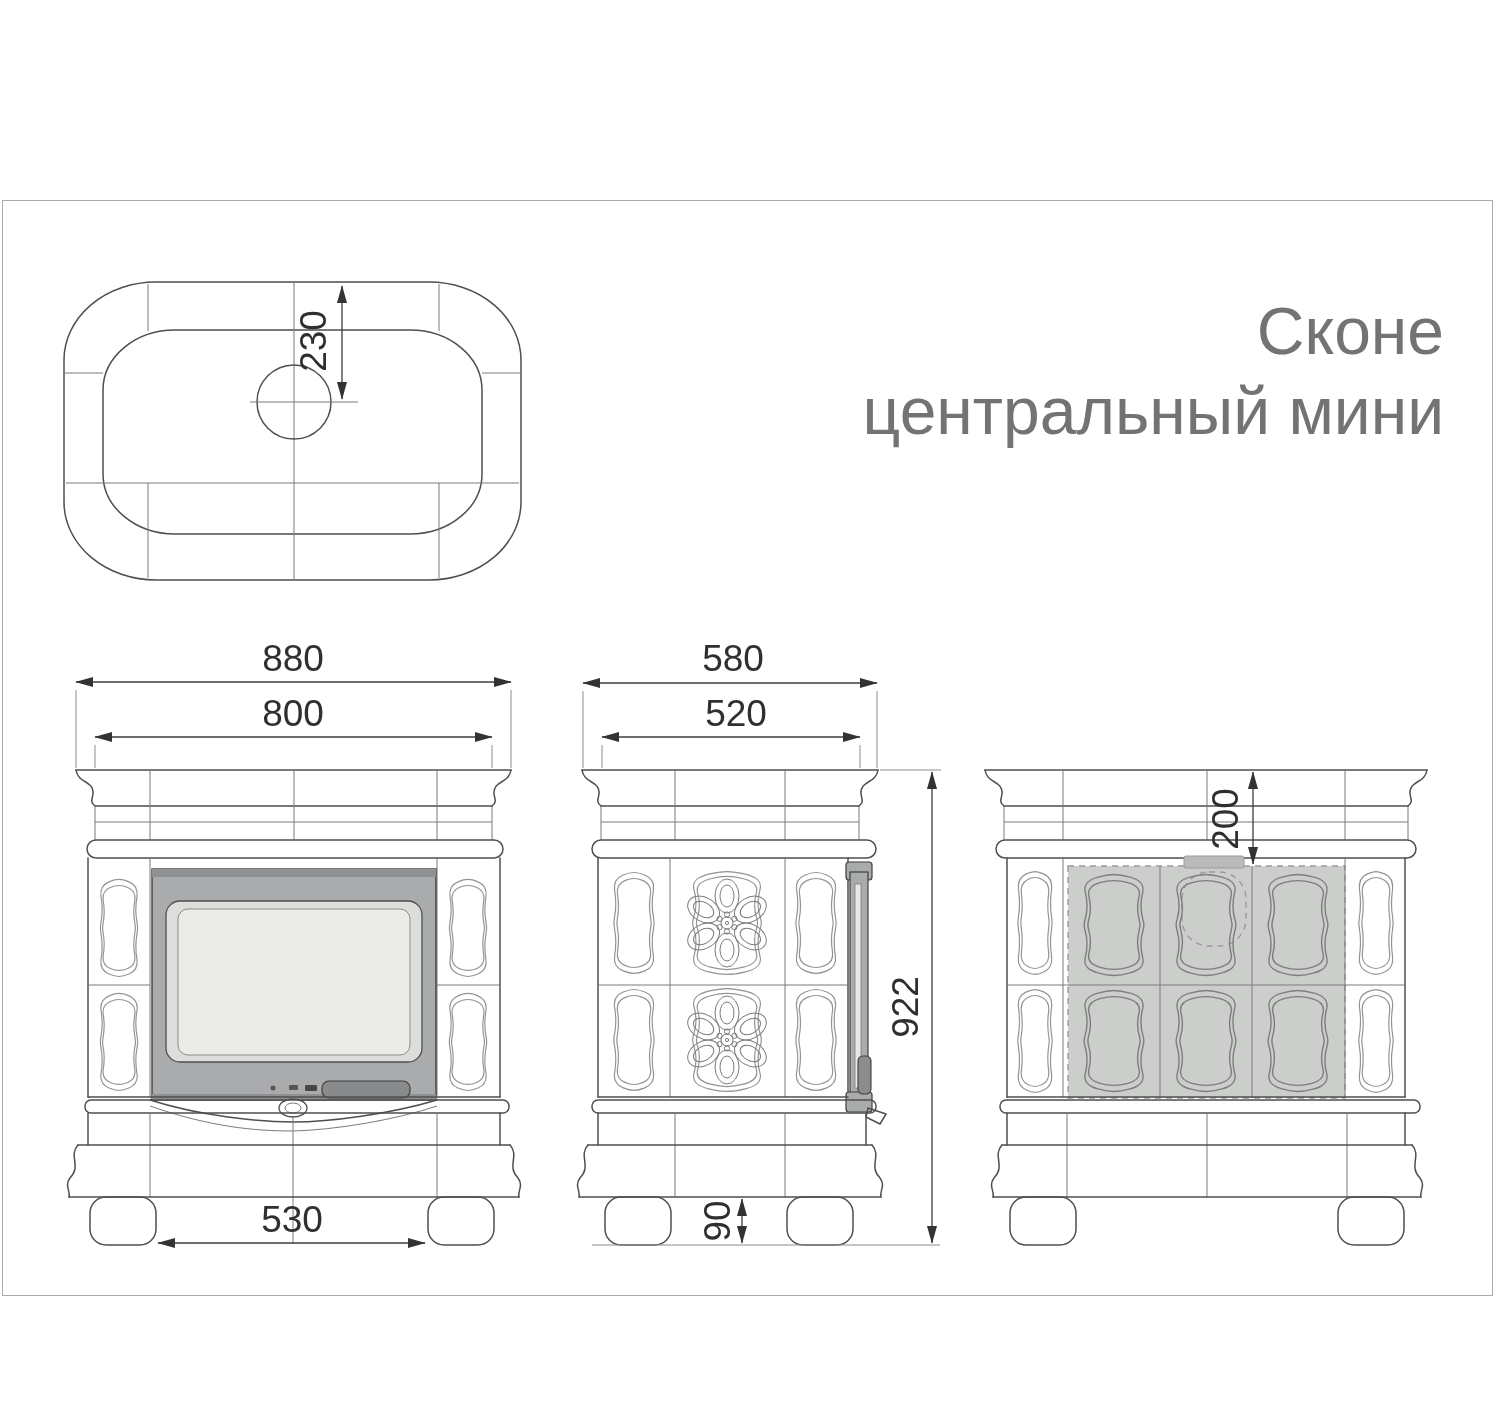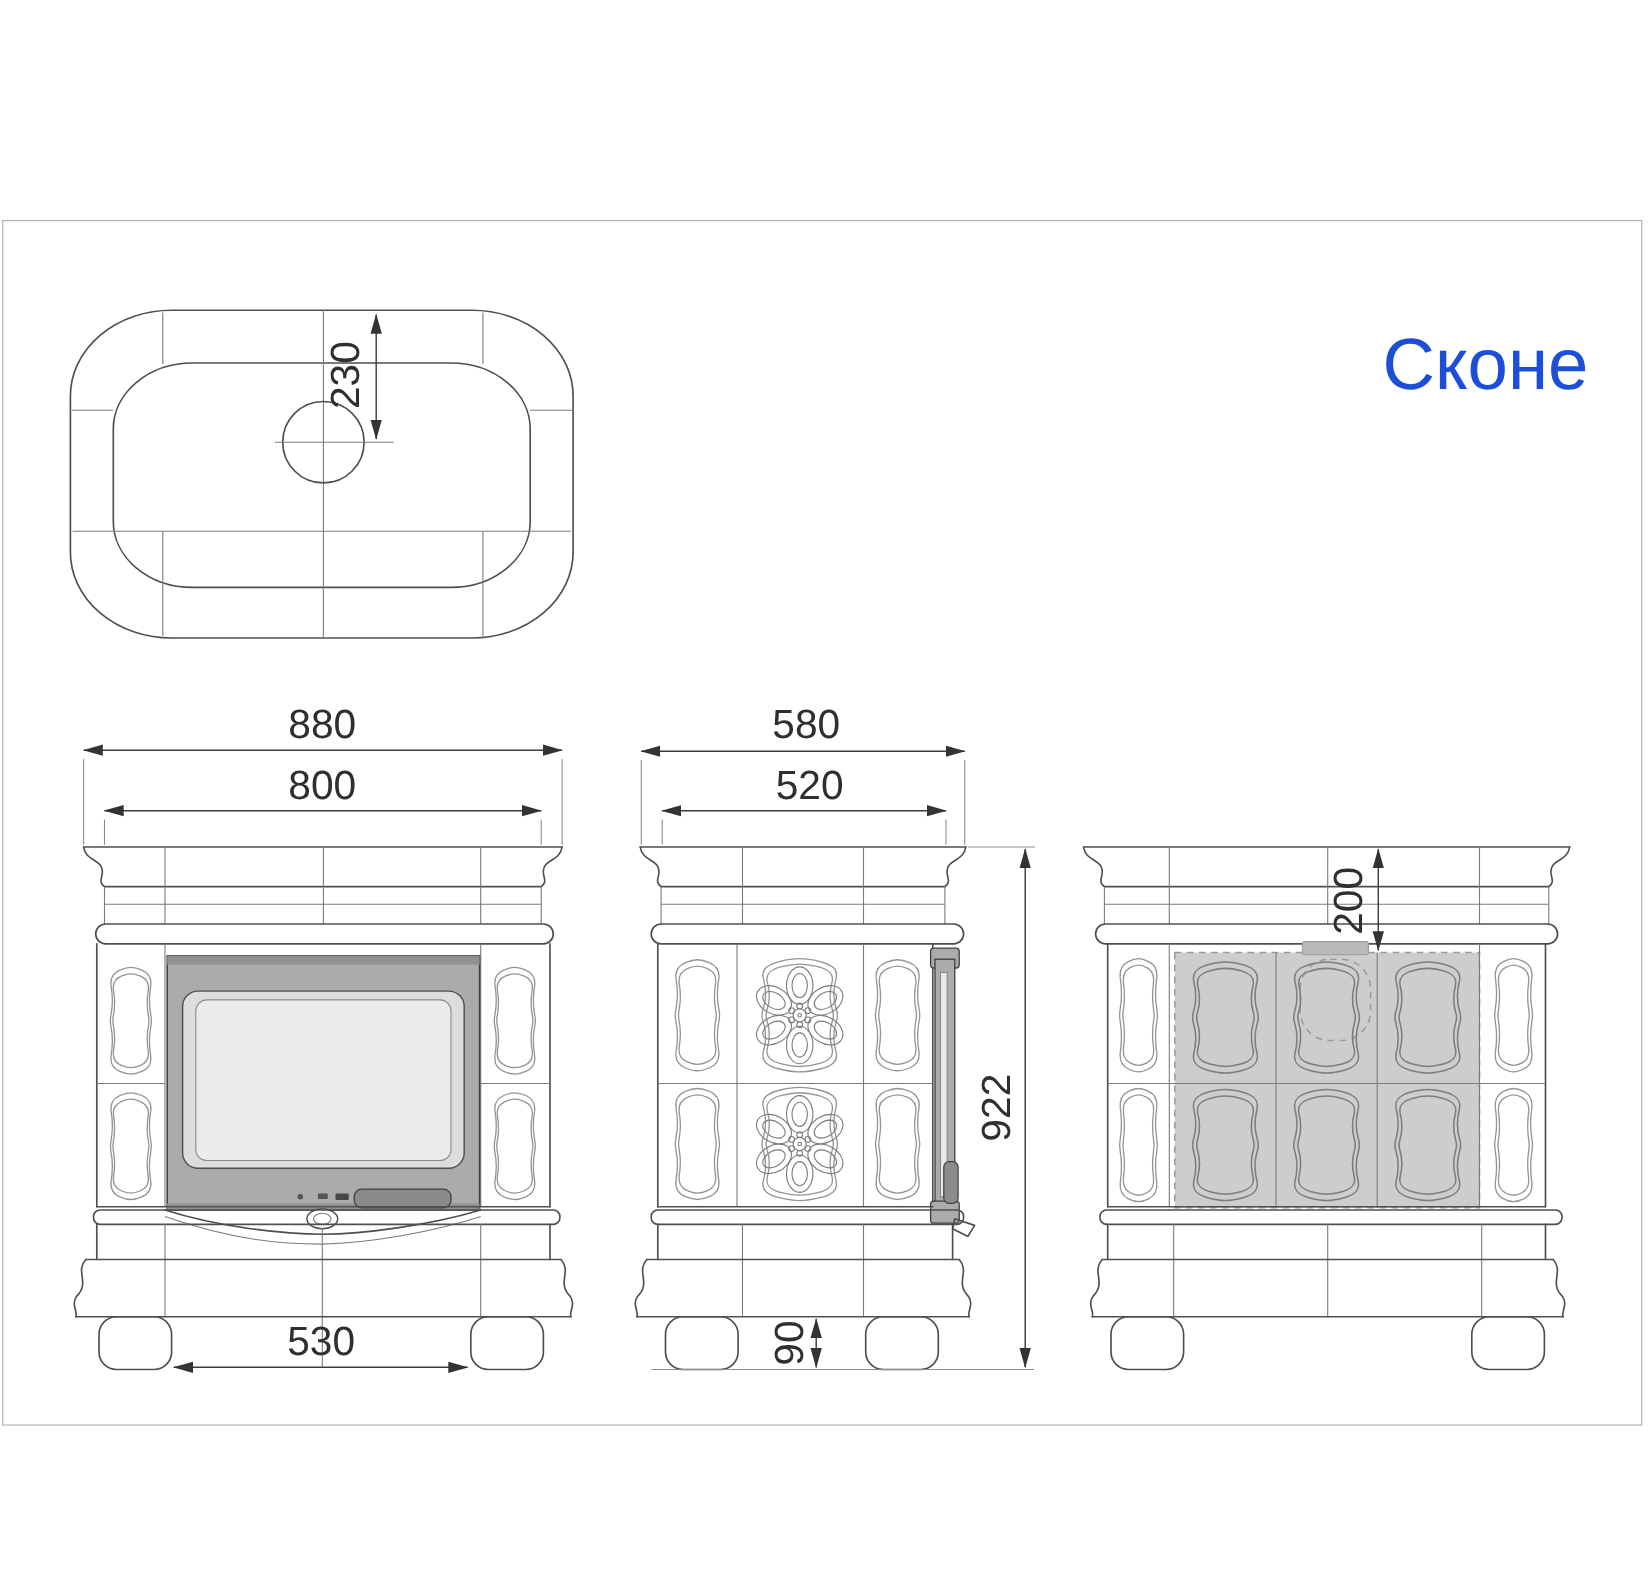--- a/index.html
+++ b/index.html
@@ -12,30 +12,31 @@
   .ln{fill:none;stroke:#4f4f4f;stroke-width:1.5;stroke-linecap:round;stroke-linejoin:round;}
   .tn{fill:none;stroke:#7b7b7b;stroke-width:1;}
   .dm{fill:none;stroke:#3c3c3c;stroke-width:1.3;}
   .xt{fill:none;stroke:#8d8d8d;stroke-width:1;}
   .cart{fill:none;stroke:#939593;stroke-width:1.2;}
   .cartd{fill:none;stroke:#7c7e7c;stroke-width:1.4;}
   .dash{fill:none;stroke:#9a9a9a;stroke-width:1.4;stroke-dasharray:6 5;}
   text{fill:#2f2f2f;}
   .dimtxt{font-size:37px;}
   #title{position:absolute;top:291px;right:56px;text-align:right;
-         font-size:66px;line-height:80px;color:#1d4ed8;white-space:nowrap;}
+         font-size:66px;line-height:80px;color:#737373;white-space:nowrap;}
 </style>
 </head>
 <body>
 
 <div id="stage">
   <div id="sheet"></div>
 
   <div id="title">
     <div>Сконе</div>
+    <div>центральный мини</div>
   </div>
 
   <svg id="dwg" width="1500" height="1427" viewBox="0 0 1500 1427">
     <defs>
       <marker id="arr" viewBox="0 0 12 8" refX="11.5" refY="4" markerWidth="14" markerHeight="10" orient="auto-start-reverse">
           <path d="M0,0.6 L12,4 L0,7.4 Z" fill="#333"></path>
         </marker>
       <path id="cart" vector-effect="non-scaling-stroke" d="M30,6 C45,1 55,1 70,6 C82,10 88,16 86,28 C83,42 83,56 86,68 C88,75 88,79 86,86
                C83,98 83,112 86,126 C88,138 82,144 70,148 C55,153 45,153 30,148
                C18,144 12,138 14,126 C17,112 17,98 14,86 C12,79 12,75 14,68

